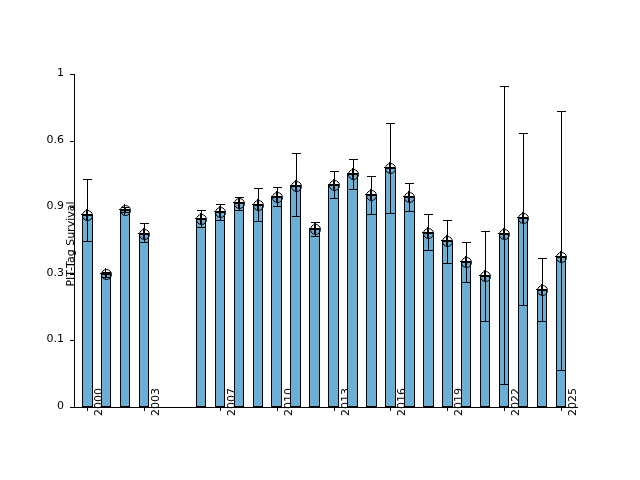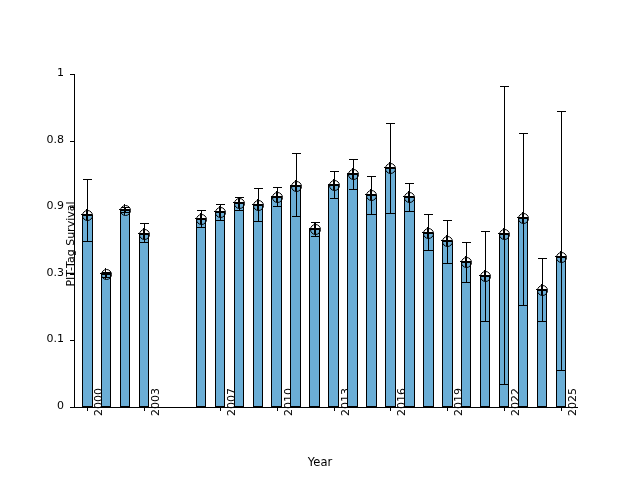--- a/index.html
+++ b/index.html
@@ -95,21 +95,21 @@
     <div id="ytick-container">
         <div class="ytick" style="top: 333px;"></div>
         <div class="ylab" style="top: 325px; left: -50px;">0</div>
         <div class="ytick" style="top: 266.4px;"></div>
         <div class="ylab" style="top: 258.4px; left: -50px;">0.1</div>
         <div class="ytick" style="top: 199.8px;"></div>
         <div class="ylab" style="top: 191.8px; left: -50px;">0.3</div>
         <div class="ytick" style="top: 133.2px;"></div>
         <div class="ylab" style="top: 125.2px; left: -50px;">0.9</div>
         <div class="ytick" style="top: 66.6px;"></div>
-        <div class="ylab" style="top: 58.6px; left: -50px;">0.8</div>
+        <div class="ylab" style="top: 58.6px; left: -50px;">0.6</div>
         <div class="ytick" style="top: 0px;"></div>
         <div class="ylab" style="top: -8px; left: -50px;">1</div>
       </div>
     <div id="xtick-container" style="position: absolute; left: 0px; top: 333px;">
         <div class="xtick" style="left: 13.2632px;"></div>
         <div class="xlab" style="left: 18.2632px; top: 9px;">2000</div>
         <div class="xtick" style="left: 70.1053px;"></div>
         <div class="xlab" style="left: 75.1053px; top: 9px;">2003</div>
         <div class="xtick" style="left: 145.895px;"></div>
         <div class="xlab" style="left: 150.895px; top: 9px;">2007</div>
@@ -243,15 +243,14 @@
         <div class="errcap" style="left: 464px; top: 247.086px; width: 9px;"></div>
         <div class="marker" style="left: 463px; top: 210.784px;"></div>
         <div class="bar" title="2025: 0.45" style="left: 481.697px; top: 183.15px; width: 10.5px; height: 149.85px; background: rgb(107, 174, 214); border-color: rgb(0, 0, 0);"></div>
         <div class="errline" style="left: 486.947px; top: 36.63px; height: 259.074px;"></div>
         <div class="errcap" style="left: 482.947px; top: 36.63px; width: 9px;"></div>
         <div class="errcap" style="left: 482.947px; top: 295.704px; width: 9px;"></div>
         <div class="marker" style="left: 481.947px; top: 178.15px;"></div>
       </div>
   </div>
 
-  <div id="xlabel-axis">Year</div>
 
 </div>
 
 </body></html>

